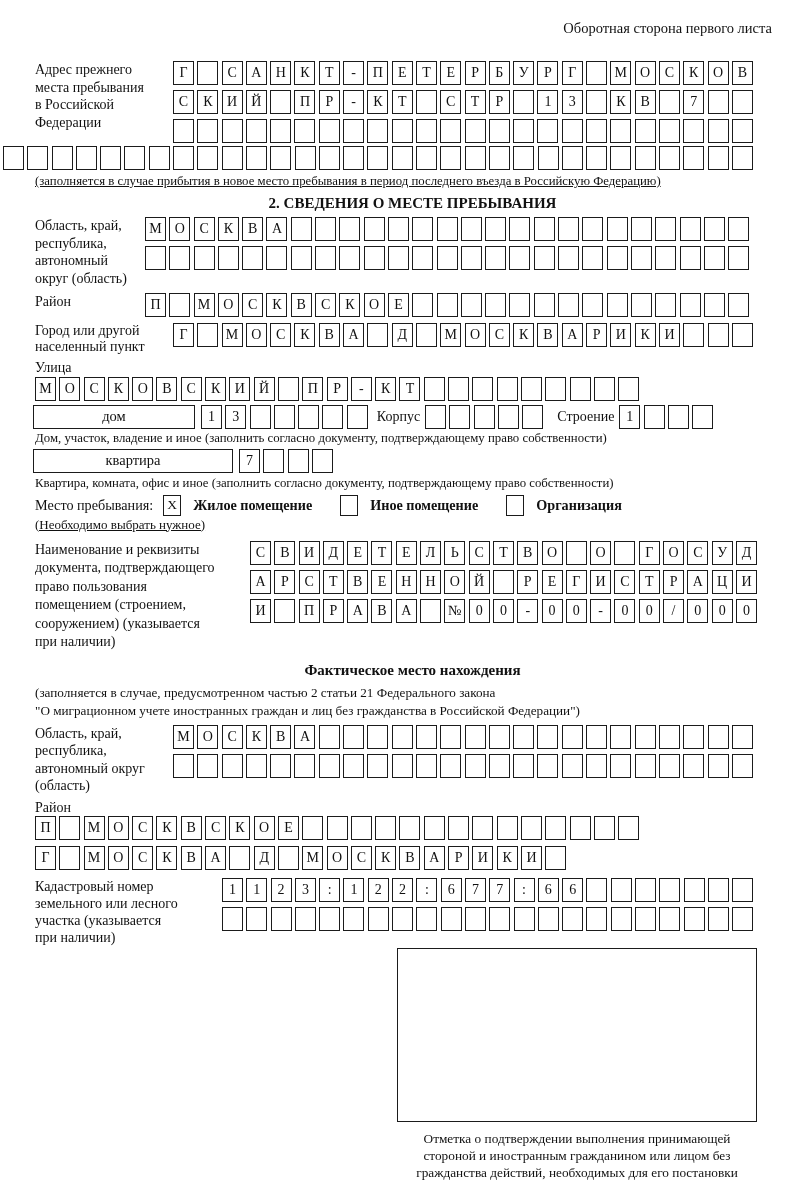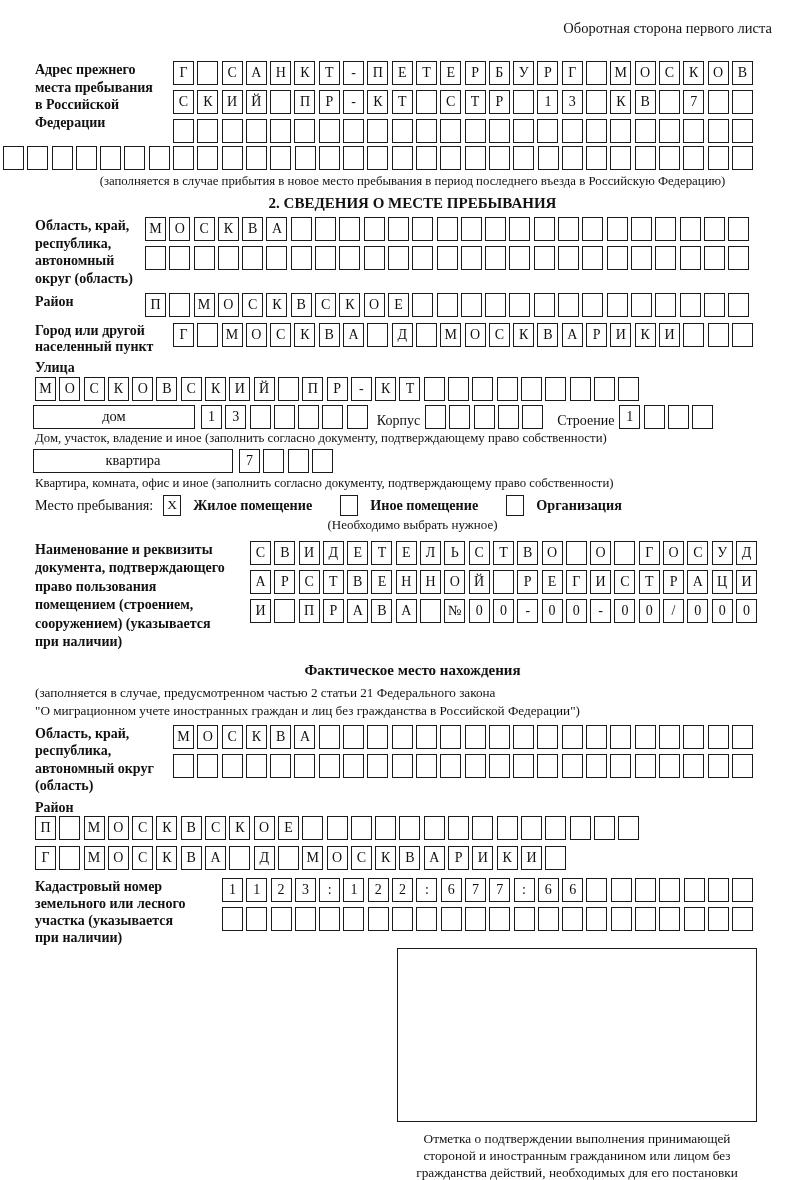--- a/index.html
+++ b/index.html
@@ -8,37 +8,37 @@
     width:800px;height:1180px;
     box-sizing:border-box;
     padding:20px 0 0 35px;
     font-family:"Liberation Serif","DejaVu Serif",serif;
     color:#111;
     overflow:hidden;
   }
   .hdr{width:755px;text-align:right;padding-right:18px;box-sizing:border-box;
        font-size:14.5px;margin-bottom:24px;}
   .frow{display:flex;align-items:flex-start;}
-  .lbl{font-size:14px;line-height:17.5px;white-space:pre-line;flex:0 0 auto;font-weight:bold;}
+  .lbl{font-size:14px;line-height:17.5px;white-space:pre-line;flex:0 0 auto;}
   .lbl.w138{width:138px;}
   .lbl.w110{width:110px;}
   .lbl.w215{width:215px;line-height:18.5px;}
   .lbl.w187{width:187px;line-height:17px;}
   .lbl.gorod2{line-height:16px;}
   .rows{display:flex;flex-direction:column;gap:5px;}
   .cells{display:flex;gap:3.3px;}
   .cell{
     box-sizing:border-box;flex:0 0 21px;width:21px;height:24px;
     border:1.6px solid #1b1b1b;
     display:flex;align-items:center;justify-content:center;
     font-size:14px;line-height:1;
   }
   .fullrow{margin-left:-32px;margin-top:3px;}
   .cap{font-size:12.8px;margin:4px 0 6px 0;}
-  .cap.center{width:755px;text-align:center;}
+  .cap.center{width:755px;text-decoration:underline;}
   .title{width:755px;text-align:center;font-weight:bold;font-size:15px;margin:2px 0 5px 0;}
   .bigbox{
     box-sizing:border-box;height:24px;border:1.6px solid #1b1b1b;
     display:flex;align-items:center;justify-content:center;font-size:14.5px;
   }
   .domrow{display:flex;align-items:center;margin-top:4px;}
   .domrow .inlbl{font-size:14px;padding:0 5px 0 9px;}
   .kvrow{display:flex;align-items:center;margin-top:1px;}
   .place-row{display:flex;align-items:center;font-size:14.2px;margin:3px 0 1px 0;}
   .cbox{
@@ -341,21 +341,21 @@
         <span class="cell"></span>
         <span class="cell"></span>
         <span class="cell"></span>
         <span class="cell"></span>
         <span class="cell"></span>
         <span class="cell"></span>
         <span class="cell"></span>
       </div>
   </div>
 
-  <div class="domrow" style="margin-left:-2px;align-items:flex-end;">
+  <div class="domrow" style="margin-left:-2px;">
     <div class="bigbox" style="width:162px;">дом</div>
     <div class="cells" style="margin-left:6px;">
         <span class="cell">1</span>
         <span class="cell">3</span>
         <span class="cell"></span>
         <span class="cell"></span>
         <span class="cell"></span>
         <span class="cell"></span>
         <span class="cell"></span>
       </div>

